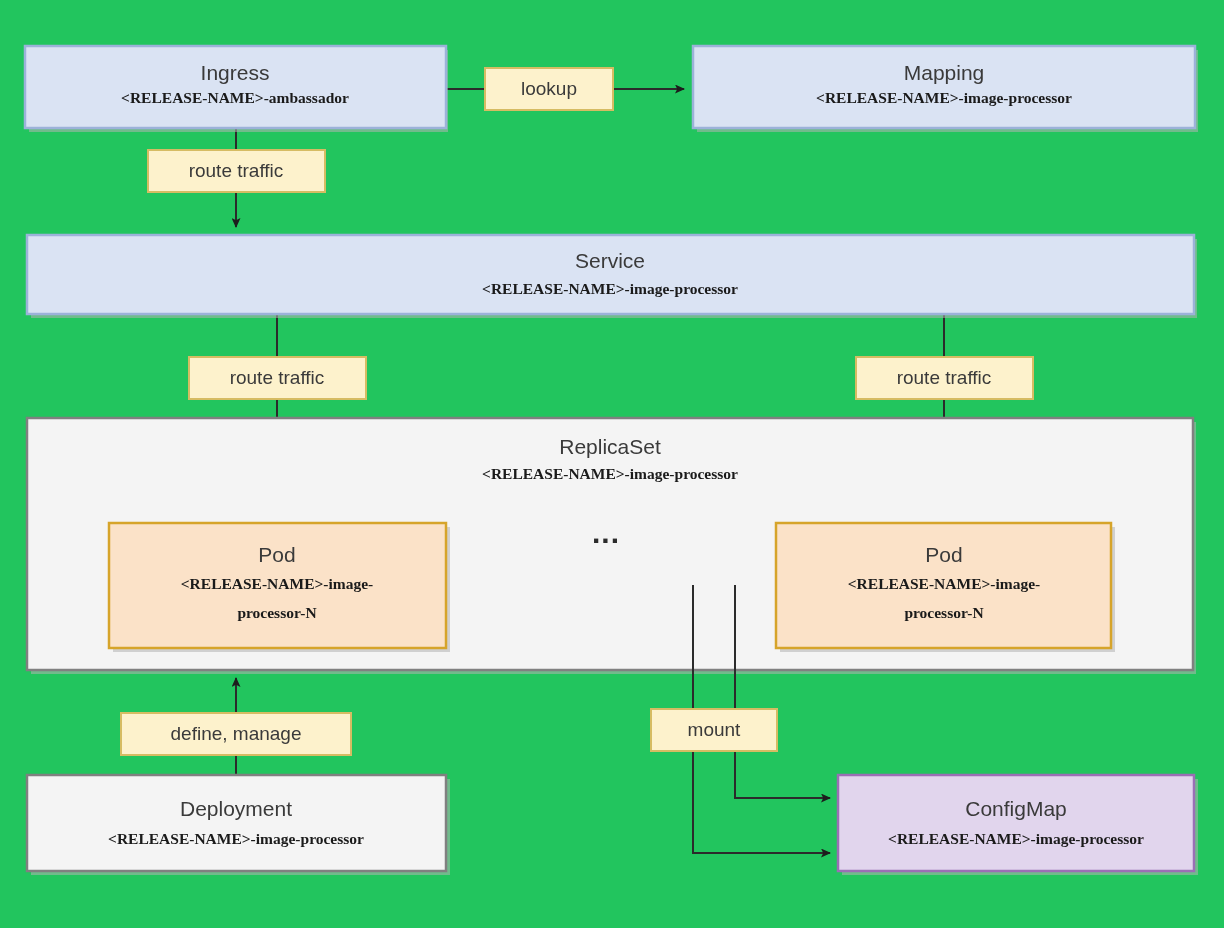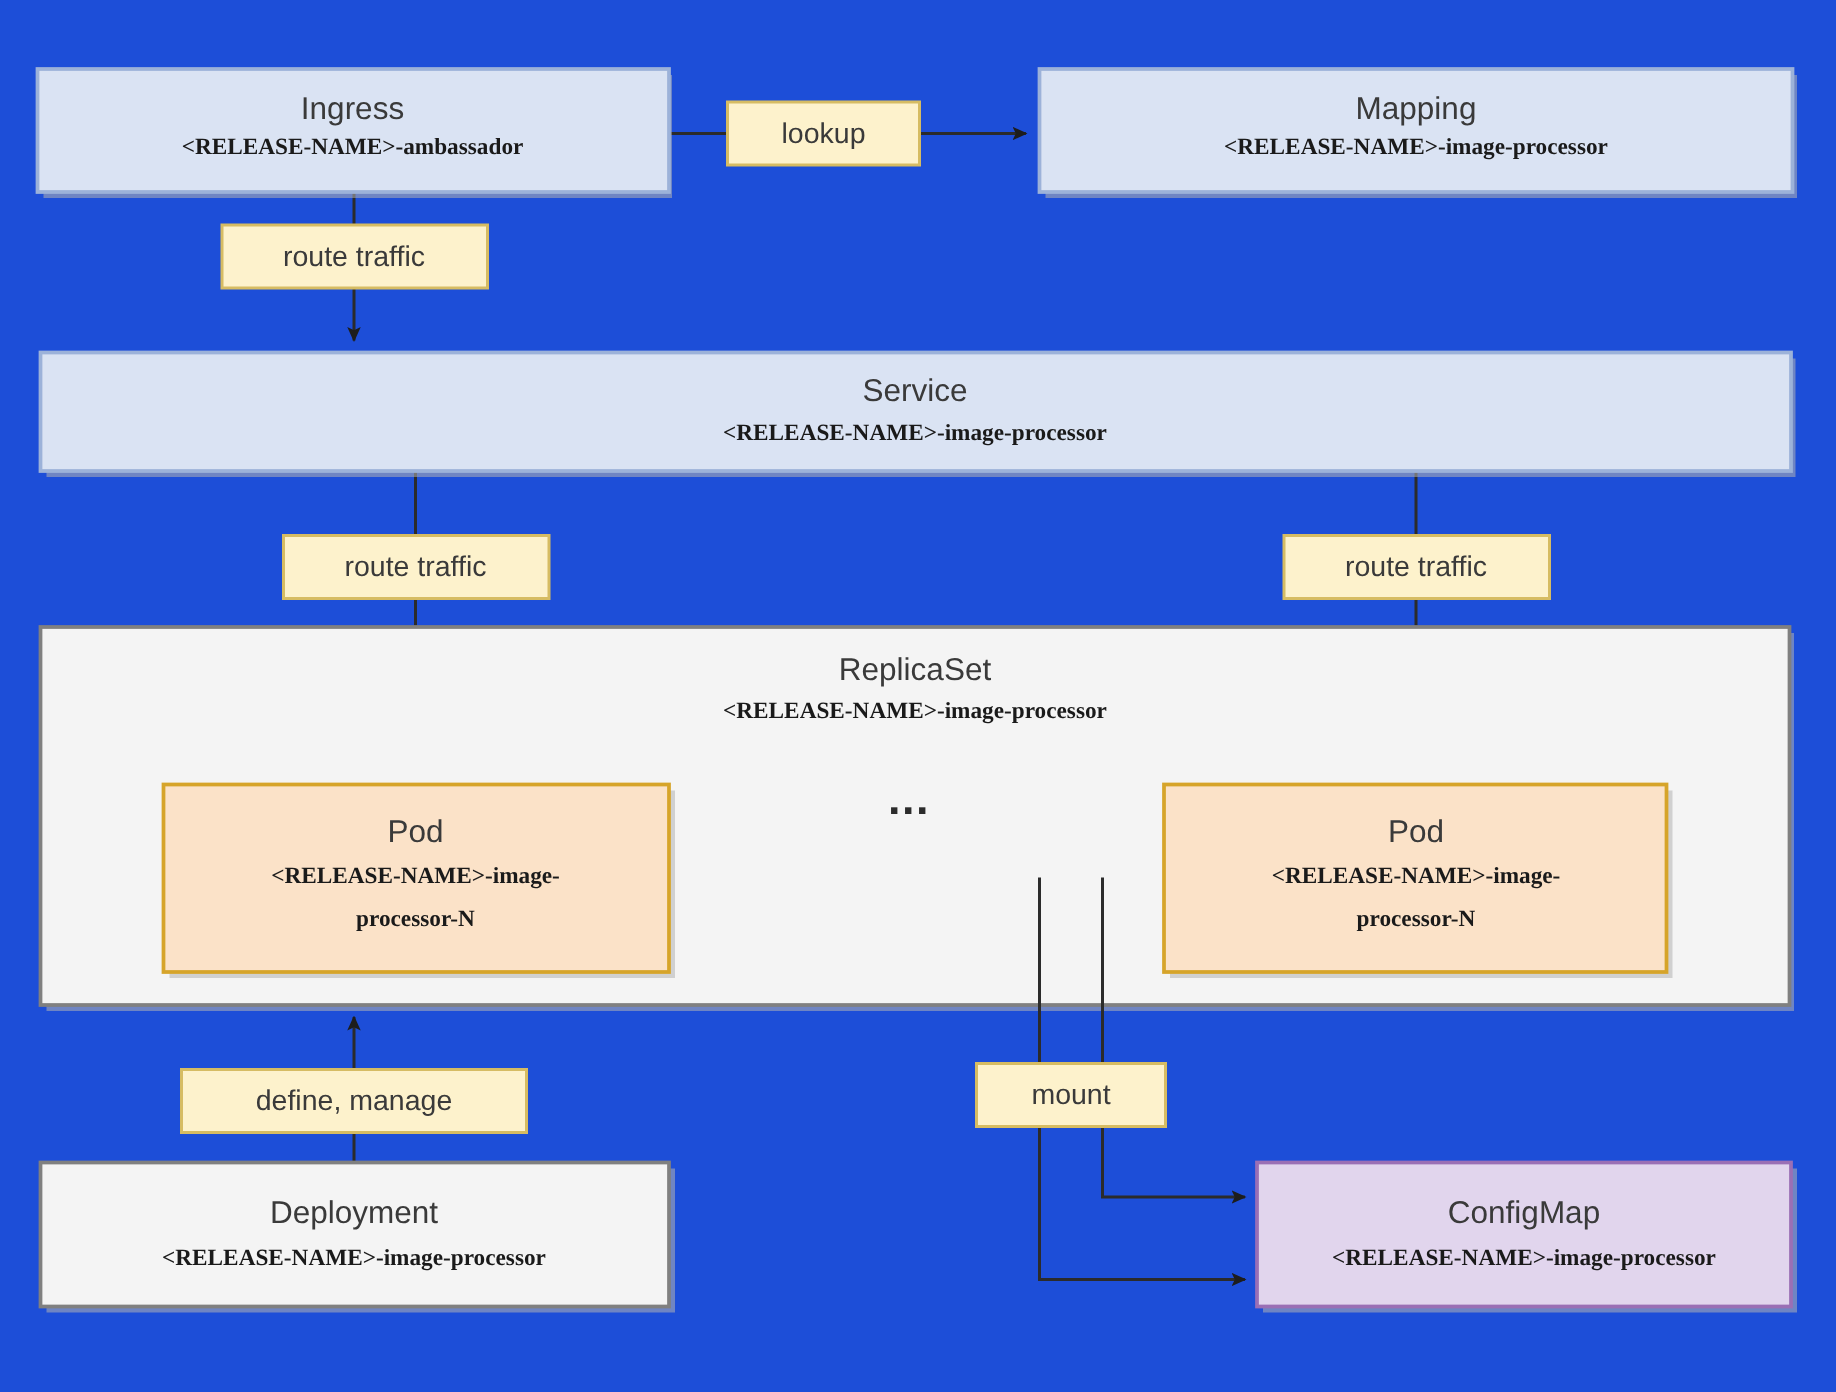--- a/index.html
+++ b/index.html
@@ -10,21 +10,21 @@
   body {
     width: 1224px;
     height: 928px;
     font-family: "Liberation Sans", sans-serif;
     overflow: hidden;
   }
   #diagram-root {
     position: relative;
     width: 1224px;
     height: 928px;
-    background: #1d4ed8;
+    background: #22c55e;
   }
   svg#diagram-canvas {
     position: absolute;
     left: 0;
     top: 0;
     width: 1224px;
     height: 928px;
   }
   .node-title {
     font-family: "Liberation Sans", sans-serif;

